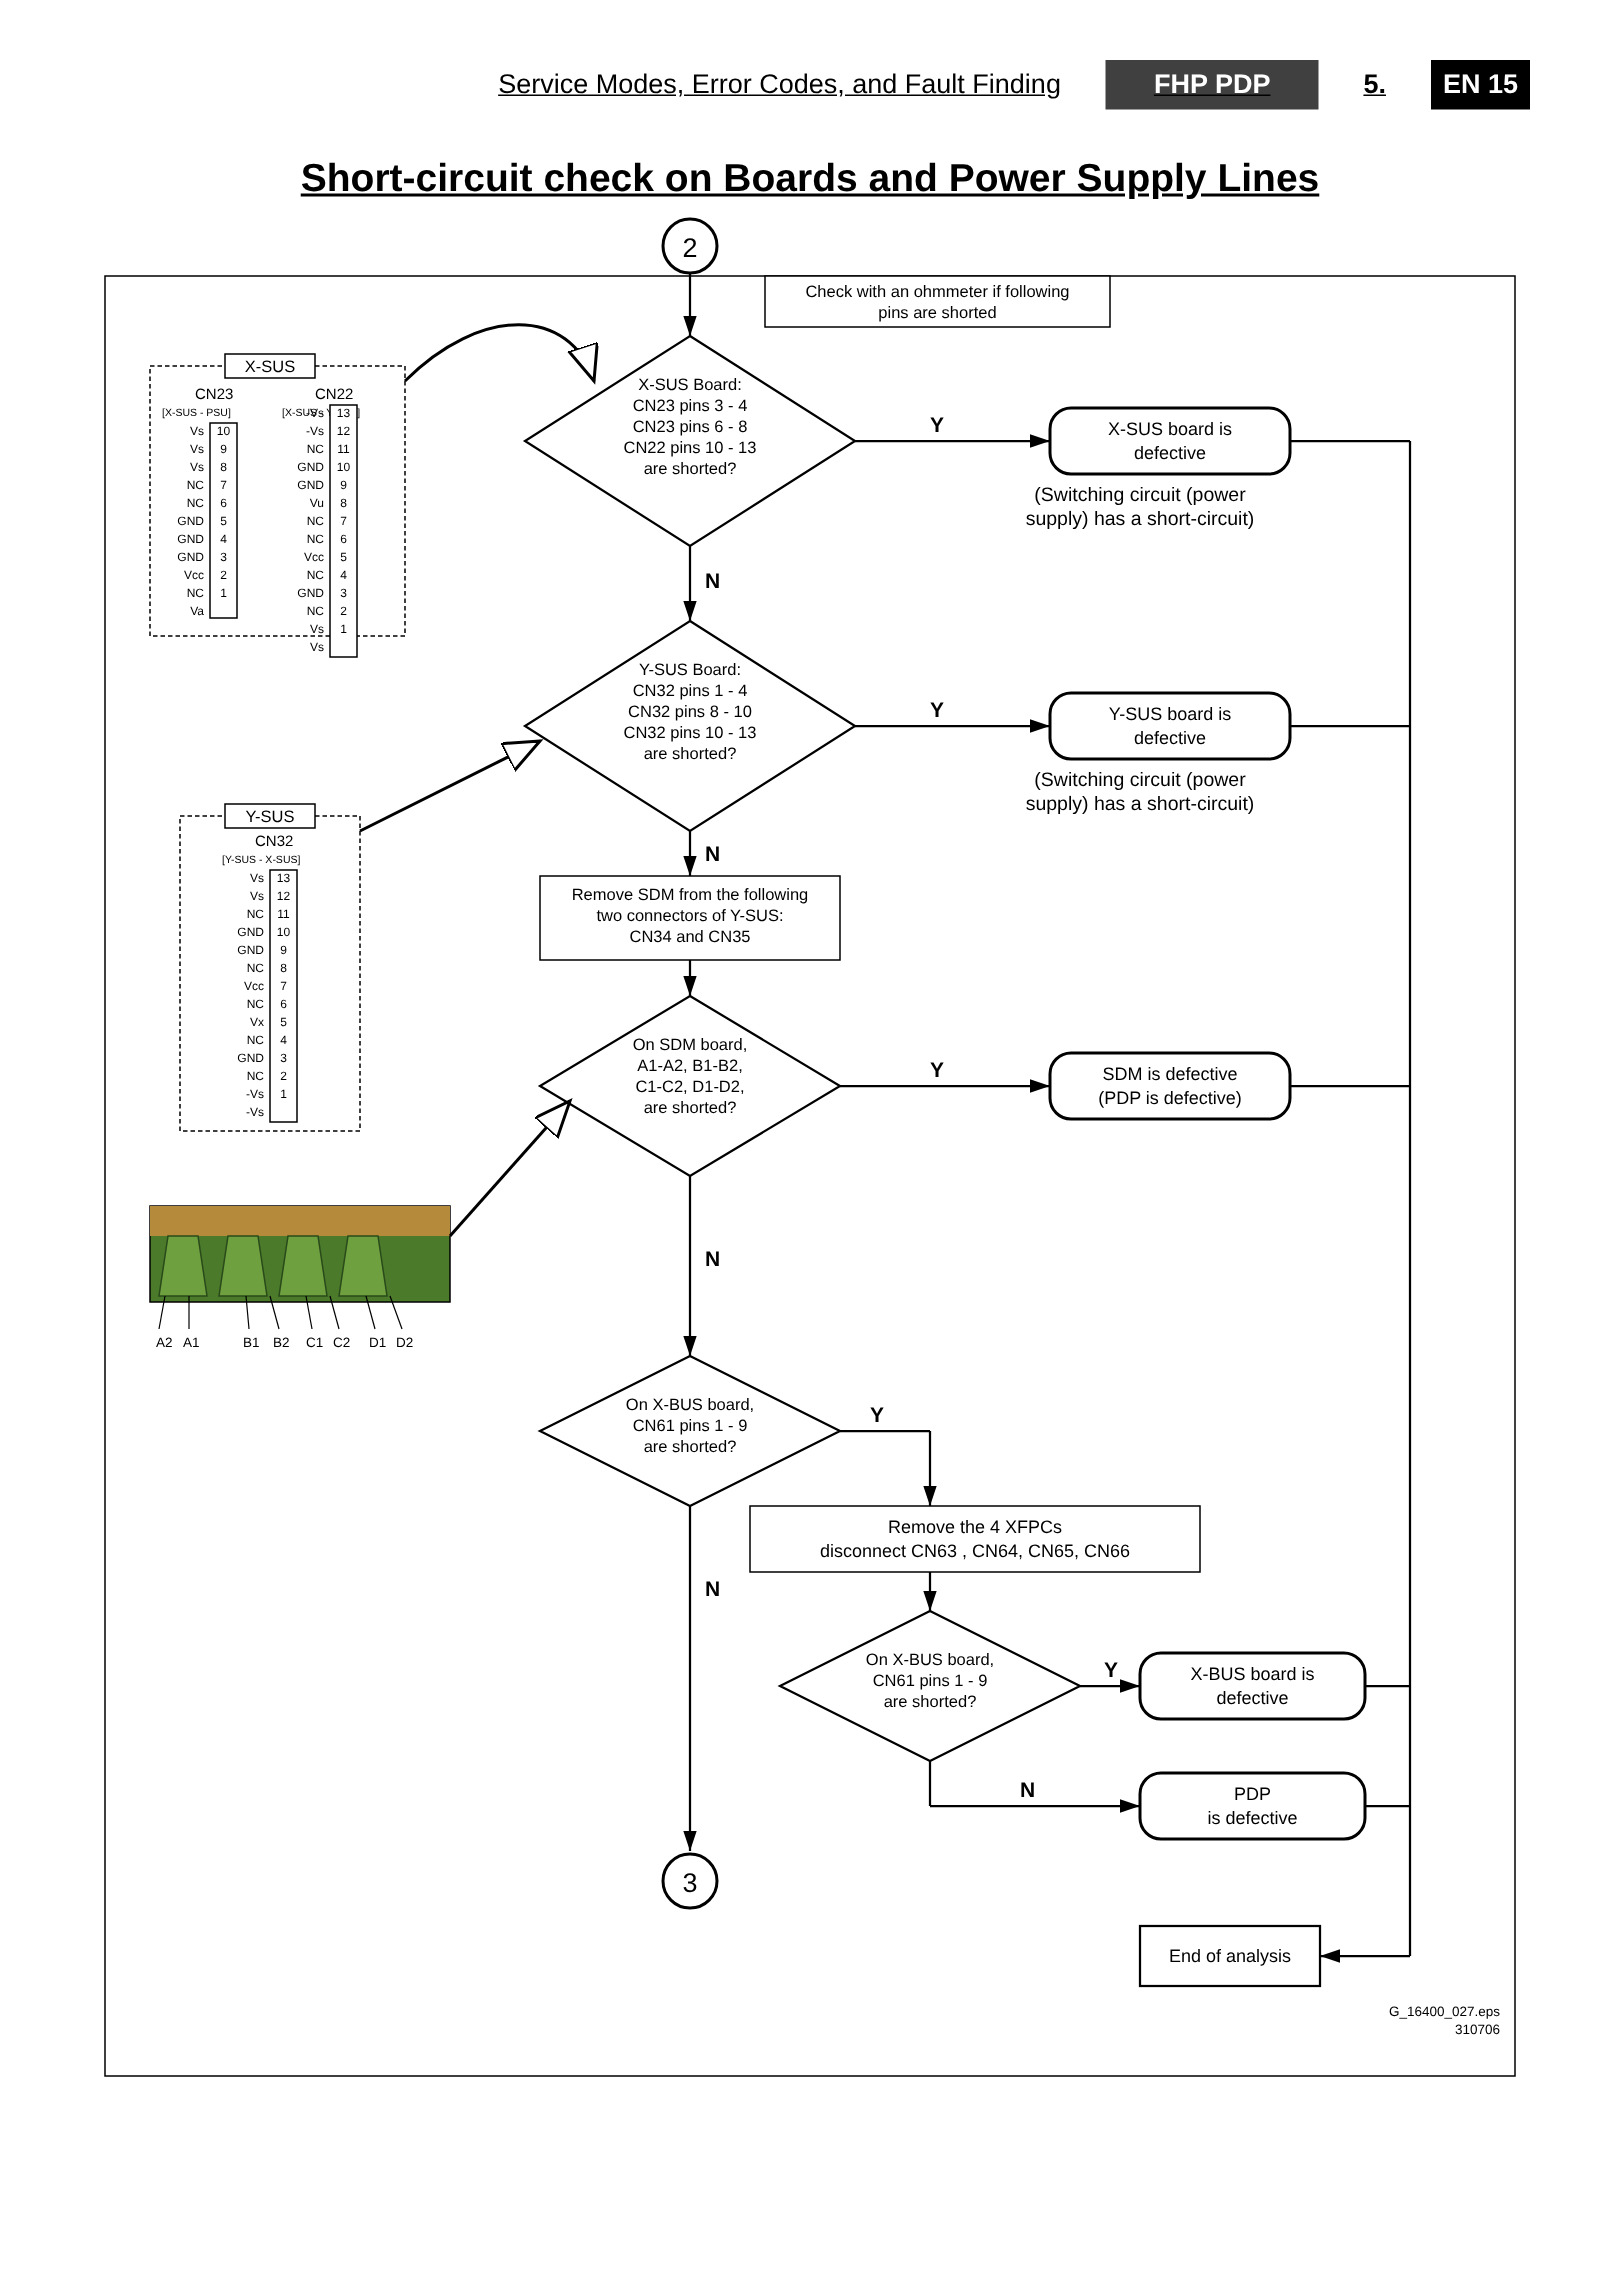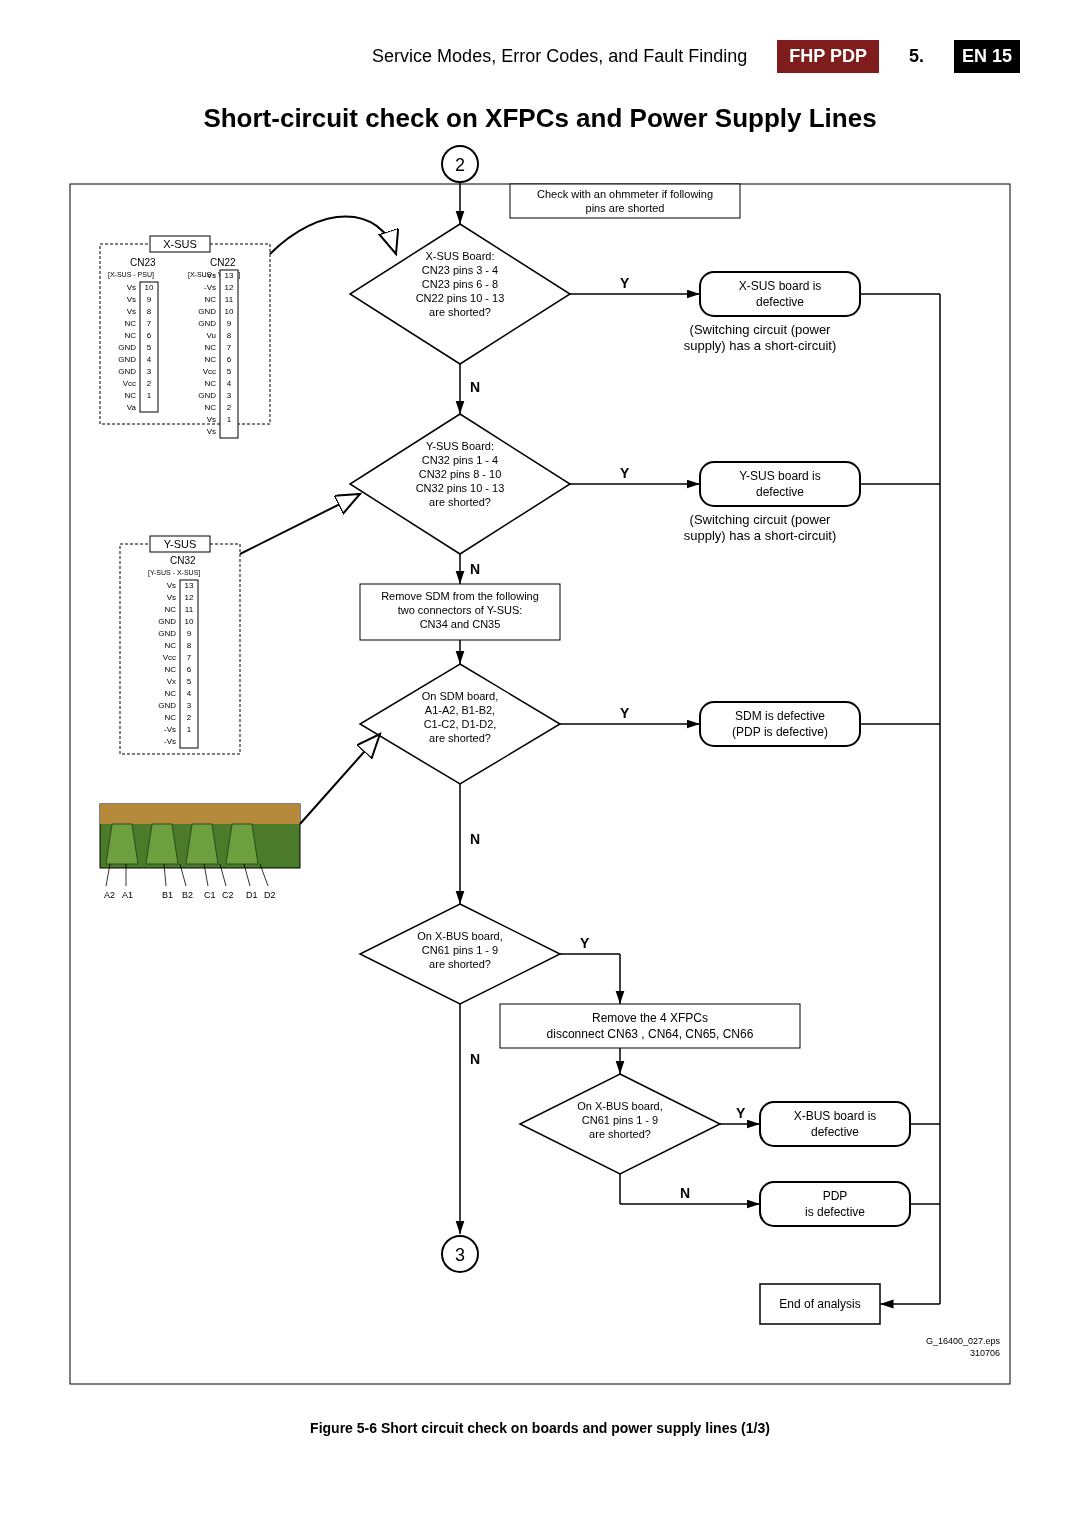--- a/index.html
+++ b/index.html
@@ -7,39 +7,40 @@
     margin: 0;
     padding: 0;
     font-family: Arial, Helvetica, sans-serif;
     background: #fff;
     width: 1080px;
   }
   .page {
     width: 1080px;
     position: relative;
     padding: 40px 60px 80px 60px;
+    text-decoration: underline;
   }
   .header-row {
     display: flex;
     align-items: center;
     justify-content: flex-start;
     gap: 20px;
     margin-bottom: 30px;
   }
   .header-crumb {
     font-size: 18px;
     flex: 1;
     text-align: right;
     padding-right: 10px;
   }
   .header-black {
-    background: #7f1d1d;
+    background: #404040;
     color: #fff;
     font-weight: bold;
-    padding: 6px 12px;
+    padding: 6px 32px;
     font-size: 18px;
   }
   .header-num { font-size: 18px; font-weight: bold; padding: 0 10px; }
   .header-box {
     background: #000;
     color: #fff;
     font-weight: bold;
     padding: 6px 8px;
     font-size: 18px;
   }
@@ -62,21 +63,21 @@
 <body>
 
 <div class="page">
   <div class="header-row">
     <span class="header-crumb">Service Modes, Error Codes, and Fault Finding</span>
     <span class="header-black">FHP PDP</span>
     <span class="header-num">5.</span>
     <span class="header-box">EN 15</span>
   </div>
 
-  <h2 class="title">Short-circuit check on XFPCs and Power Supply Lines</h2>
+  <h2 class="title">Short-circuit check on Boards and Power Supply Lines</h2>
 
   <svg width="960" height="1260" viewBox="0 0 960 1260" class="svg-text">
     <defs>
       <marker id="arrow" markerWidth="10" markerHeight="10" refX="9" refY="3" orient="auto">
         <path d="M0,0 L0,6 L9,3 z" fill="#000"></path>
       </marker>
       <marker id="arrowWhite" markerWidth="14" markerHeight="14" refX="12" refY="5" orient="auto">
         <path d="M0,0 L0,10 L12,5 z" fill="#fff" stroke="#000" stroke-width="1"></path>
       </marker>
     </defs>
@@ -341,14 +342,13 @@
       <text x="122" y="754">B2</text>
       <text x="144" y="754">C1</text>
       <text x="162" y="754">C2</text>
       <text x="186" y="754">D1</text>
       <text x="204" y="754">D2</text>
     </g>
     <path d="M240,680 L320,590" fill="none" stroke="#000" stroke-width="2" marker-end="url(#arrowWhite)"></path>
 
   </svg>
 
-  <div class="caption">Figure 5-6 Short circuit check on boards and power supply lines (1/3)</div>
 </div>
 
 </body></html>

